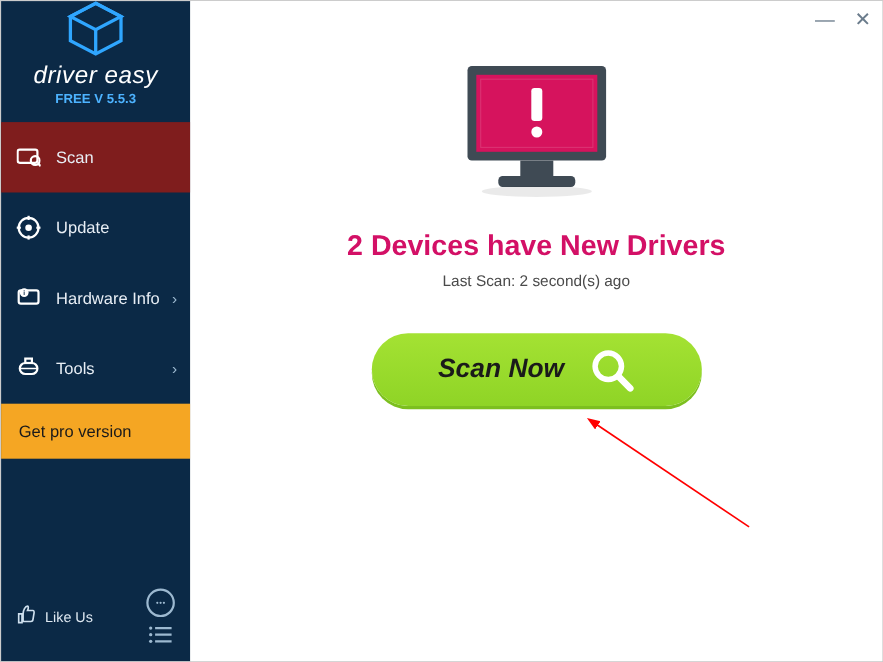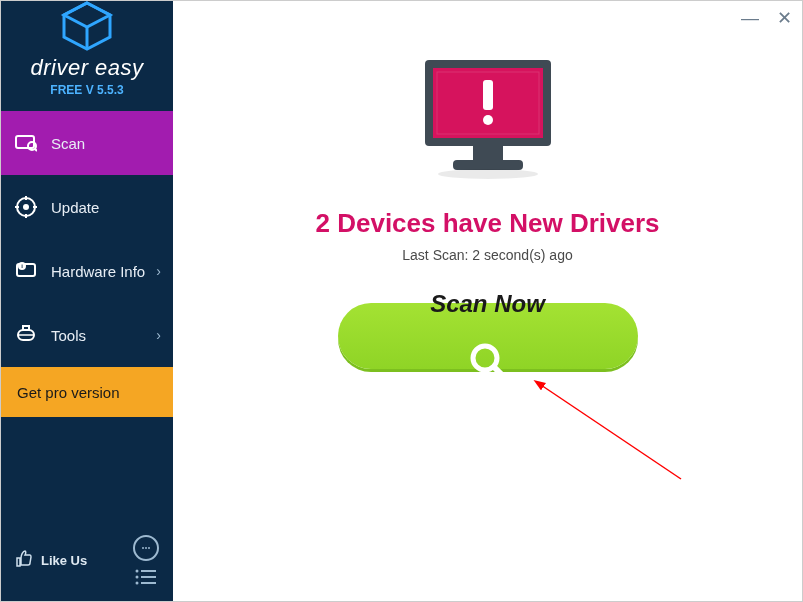--- a/index.html
+++ b/index.html
@@ -6,38 +6,38 @@
     body { width:803px; height:602px; overflow:hidden; }
     .app { display:flex; width:803px; height:602px; border:1px solid #ccc; background:#fff; }
     
     .sidebar { width:172px; height:100%; background:#0b2946; display:flex; flex-direction:column; color:#fff; position:relative; }
     .logo-area { padding:0 0 10px 0; text-align:center; }
     .logo-area svg { display:block; margin:0 auto 4px auto; }
     .brand { font-style:italic; font-size:22px; color:#fff; font-weight:500; letter-spacing:0.5px; }
     .version { color:#4db3ff; font-size:12px; margin-top:2px; font-weight:600; }
     .nav { margin-top:4px; }
     .nav-item { display:flex; align-items:center; height:64px; padding:0 14px; cursor:pointer; font-size:15px; color:#e8eef5; position:relative; }
-    .nav-item.active { background:#a21caf; }
+    .nav-item.active { background:#7f1d1d; }
     .nav-item .nav-icon { width:22px; height:22px; margin-right:14px; display:flex; align-items:center; justify-content:center; }
     .nav-item .chev { position:absolute; right:12px; color:#9db9d0; font-size:14px; }
     .get-pro { background:#f5a623; color:#1a1a1a; height:50px; display:flex; align-items:center; padding:12px 16px; font-size:15px; cursor:pointer; font-weight:500; }
     .sidebar-bottom { margin-top:auto; padding:10px 14px 16px 14px; display:flex; align-items:center; justify-content:space-between; }
-    .like { display:flex; align-items:center; gap:8px; font-size:13px; color:#dfe9f2; cursor:pointer;font-weight:bold; }
+    .like { display:flex; align-items:center; gap:8px; font-size:13px; color:#dfe9f2; cursor:pointer; }
     .bottom-icons { display:flex; flex-direction:column; gap:8px; align-items:center; }
     .round-icon { width:26px; height:26px; border:2px solid #9db9d0; border-radius:50%; display:flex; align-items:center; justify-content:center; cursor:pointer; color:#9db9d0; font-size:12px; }
     .list-icon { width:24px; height:16px; cursor:pointer; }
     
     .main { flex:1; position:relative; background:#fff; }
     .win-controls { position:absolute; top:8px; right:10px; display:flex; gap:18px; color:#6b7c8c; font-size:18px; }
     .win-controls span { cursor:pointer; line-height:1; }
     .center { display:flex; flex-direction:column; align-items:center; padding-top:53px; }
     .monitor-wrap { display:flex; flex-direction:column; align-items:center; }
     .headline { margin-top:24px; font-size:26px; font-weight:800; color:#d31066; }
     .sub { margin-top:8px; font-size:14px; color:#4a4a4a; }
-    .scan-btn { margin-top:40px; width:300px; height:66px; border:none; border-radius:40px; background:linear-gradient(to bottom,#a4e233,#8fd426); display:flex; align-items:center; justify-content:center; gap:22px; cursor:pointer; box-shadow:0 3px 0 #7cbf1f;flex-direction:column; }
+    .scan-btn { margin-top:40px; width:300px; height:66px; border:none; border-radius:40px; background:linear-gradient(to bottom,#a4e233,#8fd426); display:flex; align-items:center; justify-content:center; gap:22px; cursor:pointer; box-shadow:0 3px 0 #7cbf1f; }
     .scan-btn span.label { font-size:24px; font-weight:800; color:#1a1a1a; font-style:italic; }
     .scan-btn .mag { width:42px; height:42px; }
     .arrow { position:absolute; pointer-events:none; }
   </style>
 </head>
 <body>
 
 <div class="app">
 
   <div class="sidebar">

